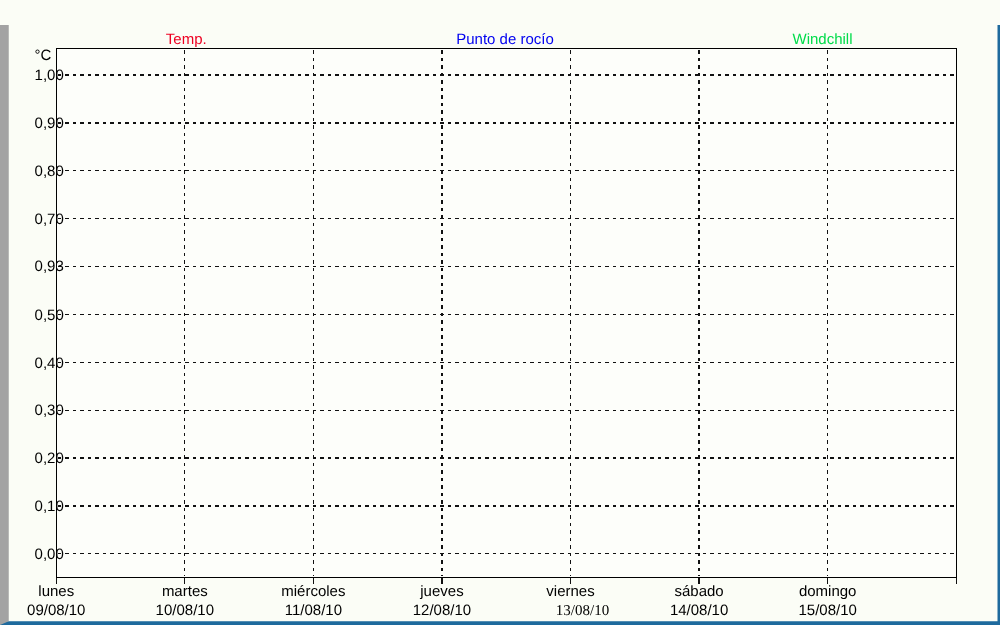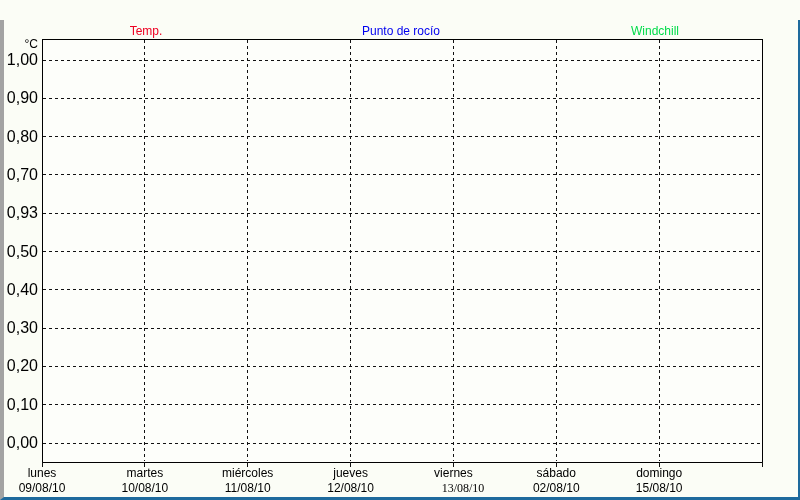--- a/index.html
+++ b/index.html
@@ -16,38 +16,38 @@
     background-color:#1e6a9d;
     background-image:radial-gradient(rgba(0,25,60,.30) 1px, transparent 1px);
     background-size:4px 4px;
     color:#ffffff;font-size:12px;font-weight:bold;
     text-align:center;line-height:20px;
     letter-spacing:0.2px;
   }
   .body{
     position:absolute;left:0;top:20px;width:800px;height:480px;
     background:#fbfdf6;
-    border-left:4px solid #a3a3a3;
+    border-left:7px solid #a3a3a3;
     border-right:2px solid #1e6a9d;
     border-bottom:3px solid #1e6a9d;
     box-sizing:border-box;
   }
   .legend-item{
     position:absolute;top:4px;
     transform:translateX(-50%);
     font-size:12px;white-space:nowrap;
   }
   .plot-svg{position:absolute;left:0;top:0;}
   .y-unit{
     position:absolute;left:2px;top:17px;width:32px;
     text-align:right;font-size:12px;color:#000;
   }
   .y-tick{
-    position:absolute;left:2px;width:32px;text-align:right;
-    font-size:16px;color:#000;transform:translateY(-50%);
+    position:absolute;left:12px;width:32px;text-align:right;
+    font-size:12px;color:#000;transform:translateY(-50%);
     white-space:nowrap;
   }
   .x-day,.x-date{
     position:absolute;transform:translateX(-50%);
     font-size:12px;color:#000;white-space:nowrap;text-align:center;
   }
   .x-day{top:446px;}
   .x-date{top:461px;}
 </style>
 </head>
@@ -111,19 +111,19 @@
         <div class="x-date" style="left: 38px;">09/08/10</div>
         <div class="x-day" style="left: 140.857px;">martes</div>
         <div class="x-date" style="left: 140.857px;">10/08/10</div>
         <div class="x-day" style="left: 243.714px;">miércoles</div>
         <div class="x-date" style="left: 243.714px;">11/08/10</div>
         <div class="x-day" style="left: 346.571px;">jueves</div>
         <div class="x-date" style="left: 346.571px;">12/08/10</div>
         <div class="x-day" style="left: 449.429px;">viernes</div>
         <div class="x-date" style="left: 459px; font-family: Liberation Serif, serif;">13/08/10</div>
         <div class="x-day" style="left: 552.286px;">sábado</div>
-        <div class="x-date" style="left: 552.286px;">02/08/10</div>
+        <div class="x-date" style="left: 552.286px;">14/08/10</div>
         <div class="x-day" style="left: 655.143px;">domingo</div>
         <div class="x-date" style="left: 655.143px;">15/08/10</div>
       </div>
 
   </div>
 </div>
 
 </body></html>

